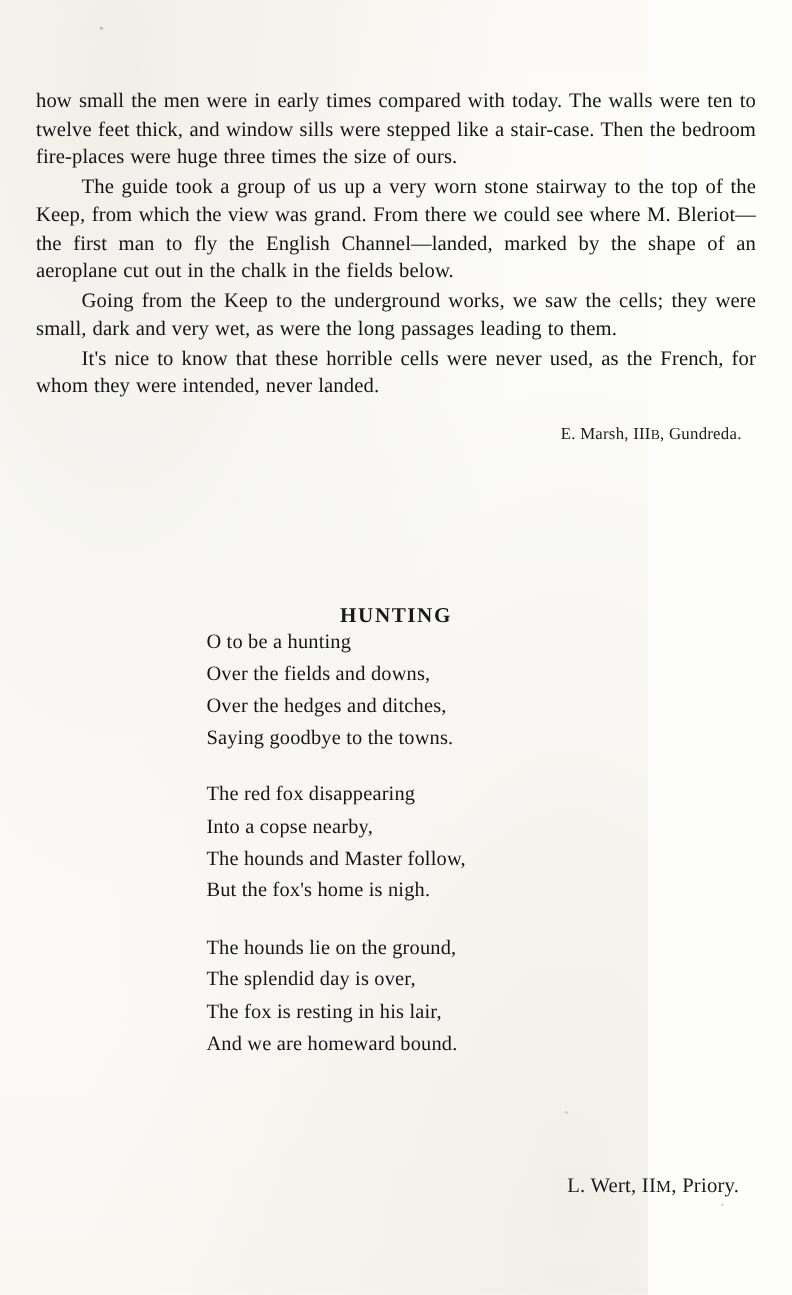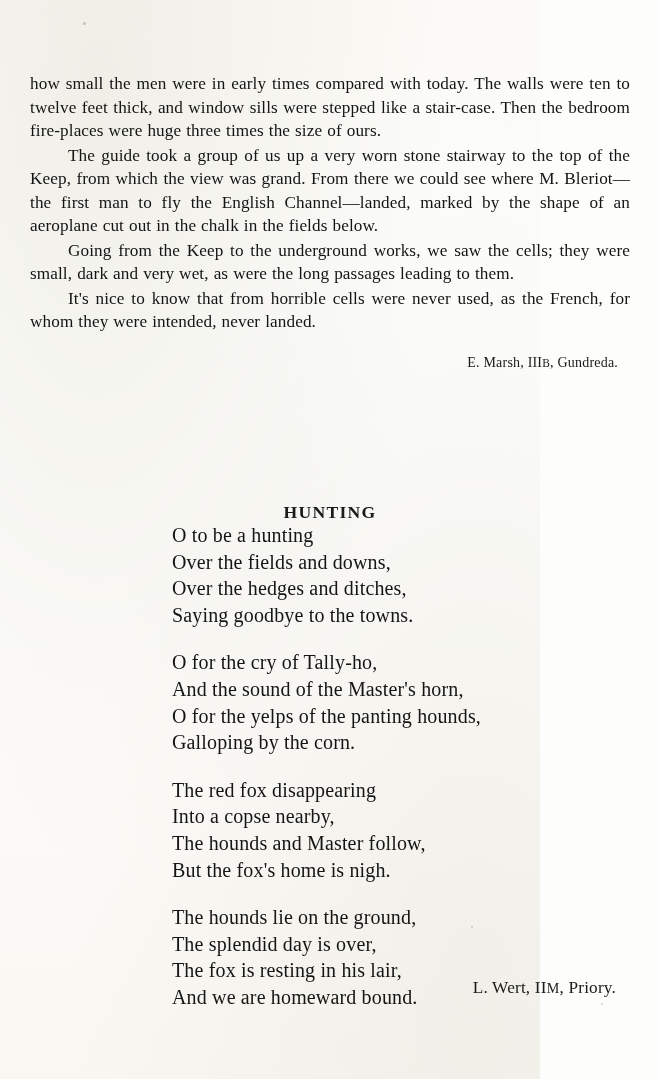--- a/index.html
+++ b/index.html
@@ -70,21 +70,21 @@
   .poem {
     position: absolute;
     left: 172px;
     top: 522px;
     width: 420px;
   }
   .stanza {
     margin-bottom: 21px;
   }
   .stanza .line {
-    font-size: 20px;
+    font-size: 17px;
     line-height: 26.6px;
     letter-spacing: 0.15px;
     color: #151515;
     white-space: pre;
   }
   .poem-byline {
     position: absolute;
     left: 0;
     top: 978px;
     width: 660px;
@@ -117,38 +117,32 @@
 <div class="page">
 
   <div class="speck" style="left:83px; top:22px; width:3px; height:3px;"></div>
   <div class="speck" style="left:471px; top:926px; width:2px; height:2px;"></div>
   <div class="speck" style="left:601px; top:1003px; width:2px; height:2px;"></div>
 
   <div class="prose">
     <p>how small the men were in early times compared with today.   The walls were ten to twelve feet thick, and window sills were stepped like a stair-case.   Then the bedroom fire-places were huge three times the size of ours.</p>
     <p class="indent">The guide took a group of us up a very worn stone stairway to the top of the Keep, from which the view was grand.   From there we could see where M. Bleriot—the first man to fly the English Channel—landed, marked by the shape of an aeroplane cut out in the chalk in the fields below.</p>
     <p class="indent">Going from the Keep to the underground works, we saw the cells; they were small, dark and very wet, as were the long passages leading to them.</p>
-    <p class="indent">It's nice to know that from horrible cells were never used, as the French, for whom they were intended, never landed.</p>
+    <p class="indent">It's nice to know that these horrible cells were never used, as the French, for whom they were intended, never landed.</p>
     <div class="byline"><span>E. Marsh, III</span><span class="smallcaps">B</span><span>, Gundreda.</span></div>
   </div>
 
   <div class="poem-title">HUNTING</div>
 
   <div class="poem">
     <div class="stanza">
       <div class="line">O to be a hunting</div>
       <div class="line">Over the fields and downs,</div>
       <div class="line">Over the hedges and ditches,</div>
       <div class="line">Saying goodbye to the towns.</div>
-    </div>
-    <div class="stanza">
-      <div class="line">O for the cry of Tally-ho,</div>
-      <div class="line">And the sound of the Master's horn,</div>
-      <div class="line">O for the yelps of the panting hounds,</div>
-      <div class="line">Galloping by the corn.</div>
     </div>
     <div class="stanza">
       <div class="line">The red fox disappearing</div>
       <div class="line">Into a copse nearby,</div>
       <div class="line">The hounds and Master follow,</div>
       <div class="line">But the fox's home is nigh.</div>
     </div>
     <div class="stanza">
       <div class="line">The hounds lie on the ground,</div>
       <div class="line">The splendid day is over,</div>

